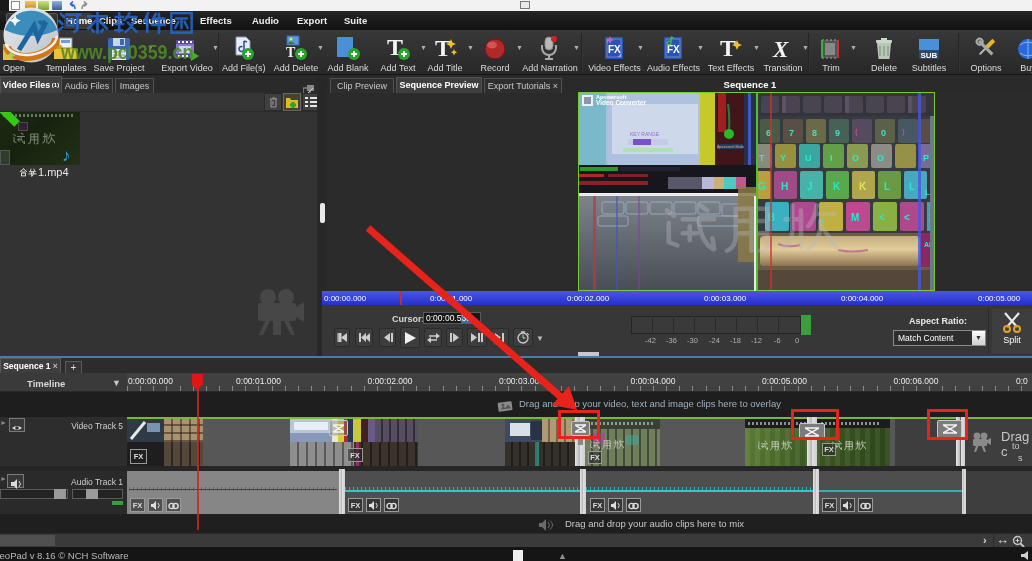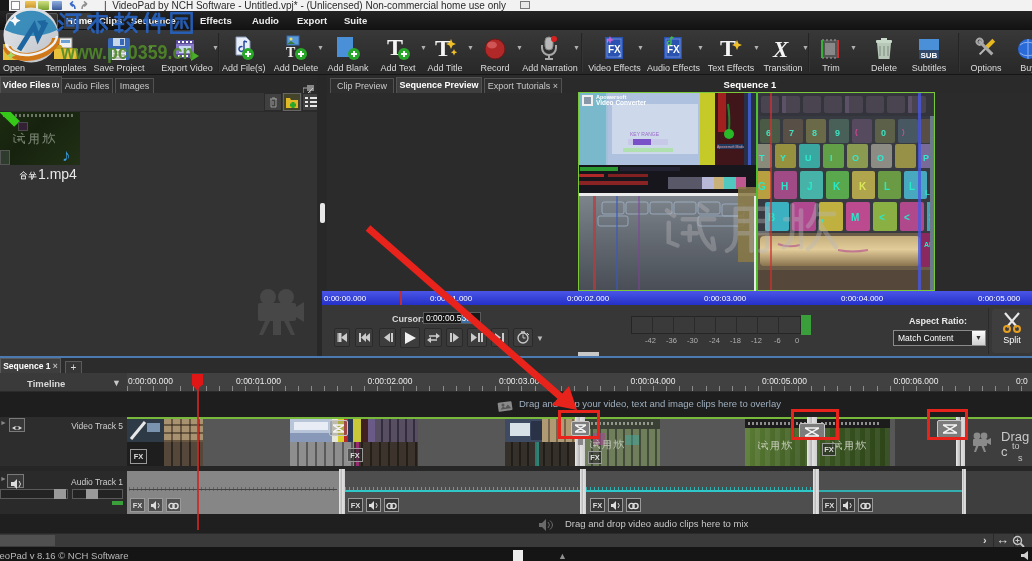--- a/index.html
+++ b/index.html
@@ -70,21 +70,20 @@
   <div class="ab" style="left:11px;top:1px;width:9px;height:9px;background:#fdfdfd;border:1px solid #888;"></div>
   <div class="ab" style="left:25px;top:1px;width:11px;height:9px;background:linear-gradient(#f0c860,#c08820);border-radius:1px;"></div>
   <div class="ab" style="left:38px;top:1px;width:11px;height:9px;background:linear-gradient(#d0e080,#78a030);border-radius:1px;"></div>
   <div class="ab" style="left:52px;top:1px;width:10px;height:9px;background:linear-gradient(#90b0e0,#3a5a98);border-radius:1px;"></div>
   <svg class="ab" style="left:66px;top:1px;" width="11" height="9">
       <path d="M9 8 Q9 3 4 3 M4 3 l3 -2.5 M4 3 l3 2.5" stroke="#3a6ac8" stroke-width="1.6" fill="none"></path>
     </svg>
     <svg class="ab" style="left:80px;top:1px;" width="11" height="9">
       <path d="M2 8 Q2 3 7 3 M7 3 l-3 -2.5 M7 3 l-3 2.5" stroke="#909090" stroke-width="1.6" fill="none"></path>
     </svg>
-  <div class="ab" style="left:104px;top:0;color:#2a2a2a;font-size:10px;line-height:11px;">|&nbsp; VideoPad by NCH Software - Untitled.vpj* - (Unlicensed) Non-commercial home use only</div>
   <div class="ab" style="left:520px;top:1px;width:10px;height:8px;background:#e8e8e8;border:1px solid #777;"></div>
 
   <div class="ab" style="left:0;top:11px;width:1032px;height:19px;background:linear-gradient(#242424,#121212);"></div>
   <div class="ab" style="left:6px;top:13px;width:52px;height:15px;border:1px solid #5a5a5a;border-radius:2px;background:linear-gradient(#3a3a3a,#222);color:#eee;font-size:9px;text-align:center;line-height:13px;">Menu ▼</div>
   <div class="ab" style="left:64px;top:13px;width:28px;height:16px;background:#3c3c3c;border-radius:3px 3px 0 0;"></div>
   <div class="ab" style="left:66px;top:15px;color:#fff;font-size:9.5px;font-weight:bold;">Home</div>
   <div class="ab" style="left:99px;top:15px;color:#ededed;font-size:9.5px;font-weight:bold;">Clips</div>
   <div class="ab" style="left:131px;top:15px;color:#ededed;font-size:9.5px;font-weight:bold;">Sequence</div>
   <div class="ab" style="left:200px;top:15px;color:#ededed;font-size:9.5px;font-weight:bold;">Effects</div>
   <div class="ab" style="left:252px;top:15px;color:#ededed;font-size:9.5px;font-weight:bold;">Audio</div>
@@ -381,21 +380,21 @@
     <div class="ab" style="left:12px;top:19px;color:#76806f;"><svg width="13" height="13" viewBox="0 0 32 32" style="margin-right:2px;">
           <use href="#z1"></use>
         </svg><svg width="13" height="13" viewBox="0 0 32 32" style="margin-right:2px;">
           <use href="#z2"></use>
         </svg><svg width="13" height="13" viewBox="0 0 32 32">
           <use href="#z3"></use>
         </svg></div>
     <div class="ab" style="left:0;top:38px;width:10px;height:15px;background:#2e3c2e;border:1px solid #555;"></div>
     <div class="ab" style="left:62px;top:34px;color:#38a0e8;font-size:17px;font-weight:bold;">♪</div>
   </div>
-  <div class="ab" style="left:19px;top:166px;color:#e8e8e8;font-size:14px;"><svg width="9" height="9" viewBox="0 0 32 32" style="vertical-align:-1px;">
+  <div class="ab" style="left:19px;top:166px;color:#e8e8e8;font-size:11px;"><svg width="9" height="9" viewBox="0 0 32 32" style="vertical-align:-1px;">
         <use href="#h1"></use>
       </svg><svg width="9" height="9" viewBox="0 0 32 32" style="vertical-align:-1px;margin-right:1px;">
         <use href="#h2"></use>
       </svg>1.mp4</div>
 
   <div class="ab" style="left:253px;top:285px;">
     <svg width="52" height="52" viewBox="0 0 52 52">
         <g fill="#474747">
           <circle cx="15" cy="12" r="8"></circle>
           <circle cx="33" cy="12" r="8"></circle>
@@ -946,21 +945,21 @@
             <circle cx="3.5" cy="4" r="2.6" fill="none" stroke="#ddd" stroke-width="1.4"></circle>
             <circle cx="7.5" cy="4" r="2.6" fill="none" stroke="#ddd" stroke-width="1.4"></circle>
           </svg></div>
     </div>
 
     <div class="ab" style="left:0;top:514px;width:1032px;height:19px;background:#1f1f1f;"></div>
     <div class="ab" style="left:538px;top:517px;"><svg width="16" height="12">
           <path d="M1 4 h3 l4 -4 v12 l-4 -4 h-3 z" fill="#6a6a6a"></path>
           <path d="M10 3 q3 3 0 6 M12 1.5 q5 4.5 0 9" stroke="#6a6a6a" fill="none"></path>
         </svg></div>
-    <div class="ab" style="left:565px;top:518px;color:#c8c8c8;font-size:9.5px;">Drag and drop video audio clips here to mix</div>
+    <div class="ab" style="left:565px;top:518px;color:#c8c8c8;font-size:9.5px;">Drag and drop your audio clips here to mix</div>
 
     <div class="ab" style="left:0;top:533px;width:1032px;height:14px;background:#3a3a3a;border-top:1px solid #2a2a2a;"></div>
     <div class="ab" style="left:0;top:535px;width:55px;height:11px;background:#505050;"></div>
     <div class="ab" style="left:983px;top:534px;color:#d8d8d8;font-size:11px;font-weight:bold;">›</div>
     <div class="ab" style="left:993px;top:533px;width:1px;height:14px;background:#2a2a2a;"></div>
     <div class="ab" style="left:996px;top:533px;color:#d8d8d8;font-size:13px;font-weight:bold;line-height:14px;">↔</div>
     <div class="ab" style="left:1014px;top:533px;width:1px;height:14px;background:#2a2a2a;"></div>
     <div class="ab" style="left:1012px;top:534px;"><svg width="13" height="13">
           <circle cx="5.5" cy="5.5" r="4" fill="none" stroke="#c8c8c8" stroke-width="1.4"></circle>
           <path d="M8.5 8.5 L12 12" stroke="#c8c8c8" stroke-width="1.8"></path>

